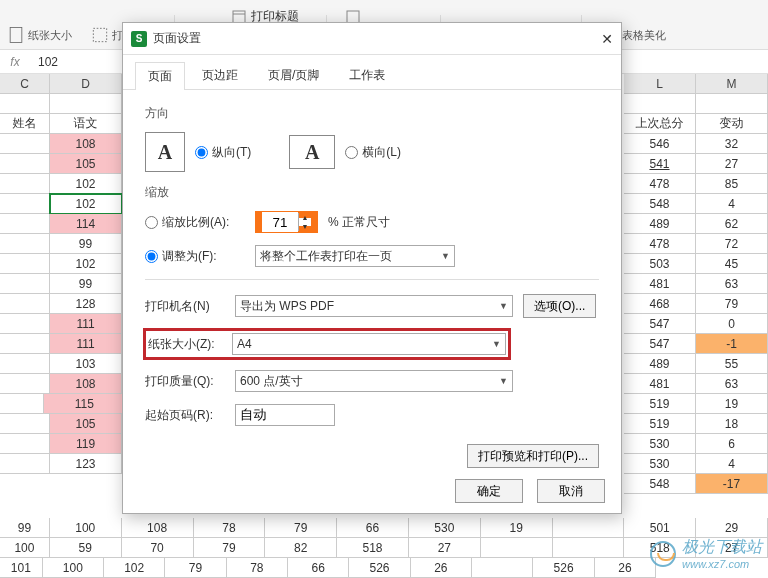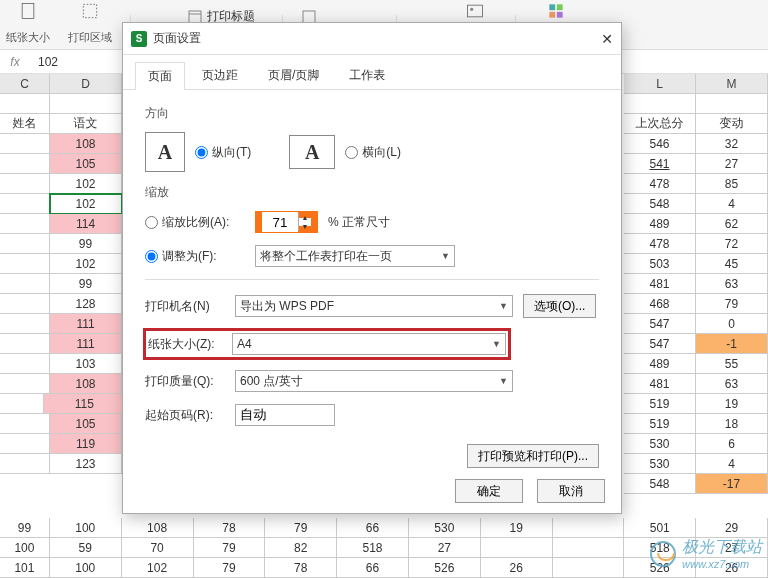--- a/index.html
+++ b/index.html
@@ -1,20 +1,20 @@
 <!DOCTYPE html>
 <html><head>
 <meta charset="utf-8">
 <style>
 * { box-sizing: border-box; margin: 0; padding: 0; font-family: "Microsoft YaHei", sans-serif; }
 body { width: 768px; height: 578px; overflow: hidden; background: #fff; position: relative; font-size: 12px; color: #333; }
 
 
 .toolbar { height: 50px; background: #f5f5f5; border-bottom: 1px solid #ddd; display: flex; align-items: flex-end; padding: 4px 0; gap: 18px; }
-.tb-item { display: inline-flex; flex-direction: column; align-items: center; gap: 9px; font-size: 11px; color: #555; }
+.tb-item { display: inline-flex; flex-direction: row; align-items: center; gap: 2px; font-size: 11px; color: #555; }
 .tb-item svg { width: 20px; height: 20px; }
 .tb-inline { display: inline-flex; align-items: center; gap: 4px; }
 .tb-separator { width: 1px; background: #ddd; height: 30px; }
 
 .formula-bar { height: 24px; display: flex; align-items: center; border-bottom: 1px solid #e0e0e0; }
 .fx-label { width: 30px; text-align: center; color: #888; font-style: italic; }
 .fx-val { padding-left: 8px; }
 
 
 .sheet { position: relative; }
@@ -361,21 +361,21 @@
       <div class="cell" style="width: 72px;">70</div>
       <div class="cell" style="width: 72px;">79</div>
       <div class="cell" style="width: 72px;">82</div>
       <div class="cell" style="width: 72px;">518</div>
       <div class="cell" style="width: 72px;">27</div>
       <div class="cell" style="width: 72px;"></div>
       <div class="cell" style="width: 72px;"></div>
       <div class="cell" style="width: 72px;">518</div>
       <div class="cell" style="width: 72px;">27</div>
     </div>
-    <div class="row" style="width: 768px;">
+    <div class="row" style="width: 656px;">
       <div class="cell" style="width: 50px;">101</div>
       <div class="cell" style="width: 72px;">100</div>
       <div class="cell" style="width: 72px;">102</div>
       <div class="cell" style="width: 72px;">79</div>
       <div class="cell" style="width: 72px;">78</div>
       <div class="cell" style="width: 72px;">66</div>
       <div class="cell" style="width: 72px;">526</div>
       <div class="cell" style="width: 72px;">26</div>
       <div class="cell" style="width: 72px;"></div>
       <div class="cell" style="width: 72px;">526</div>

